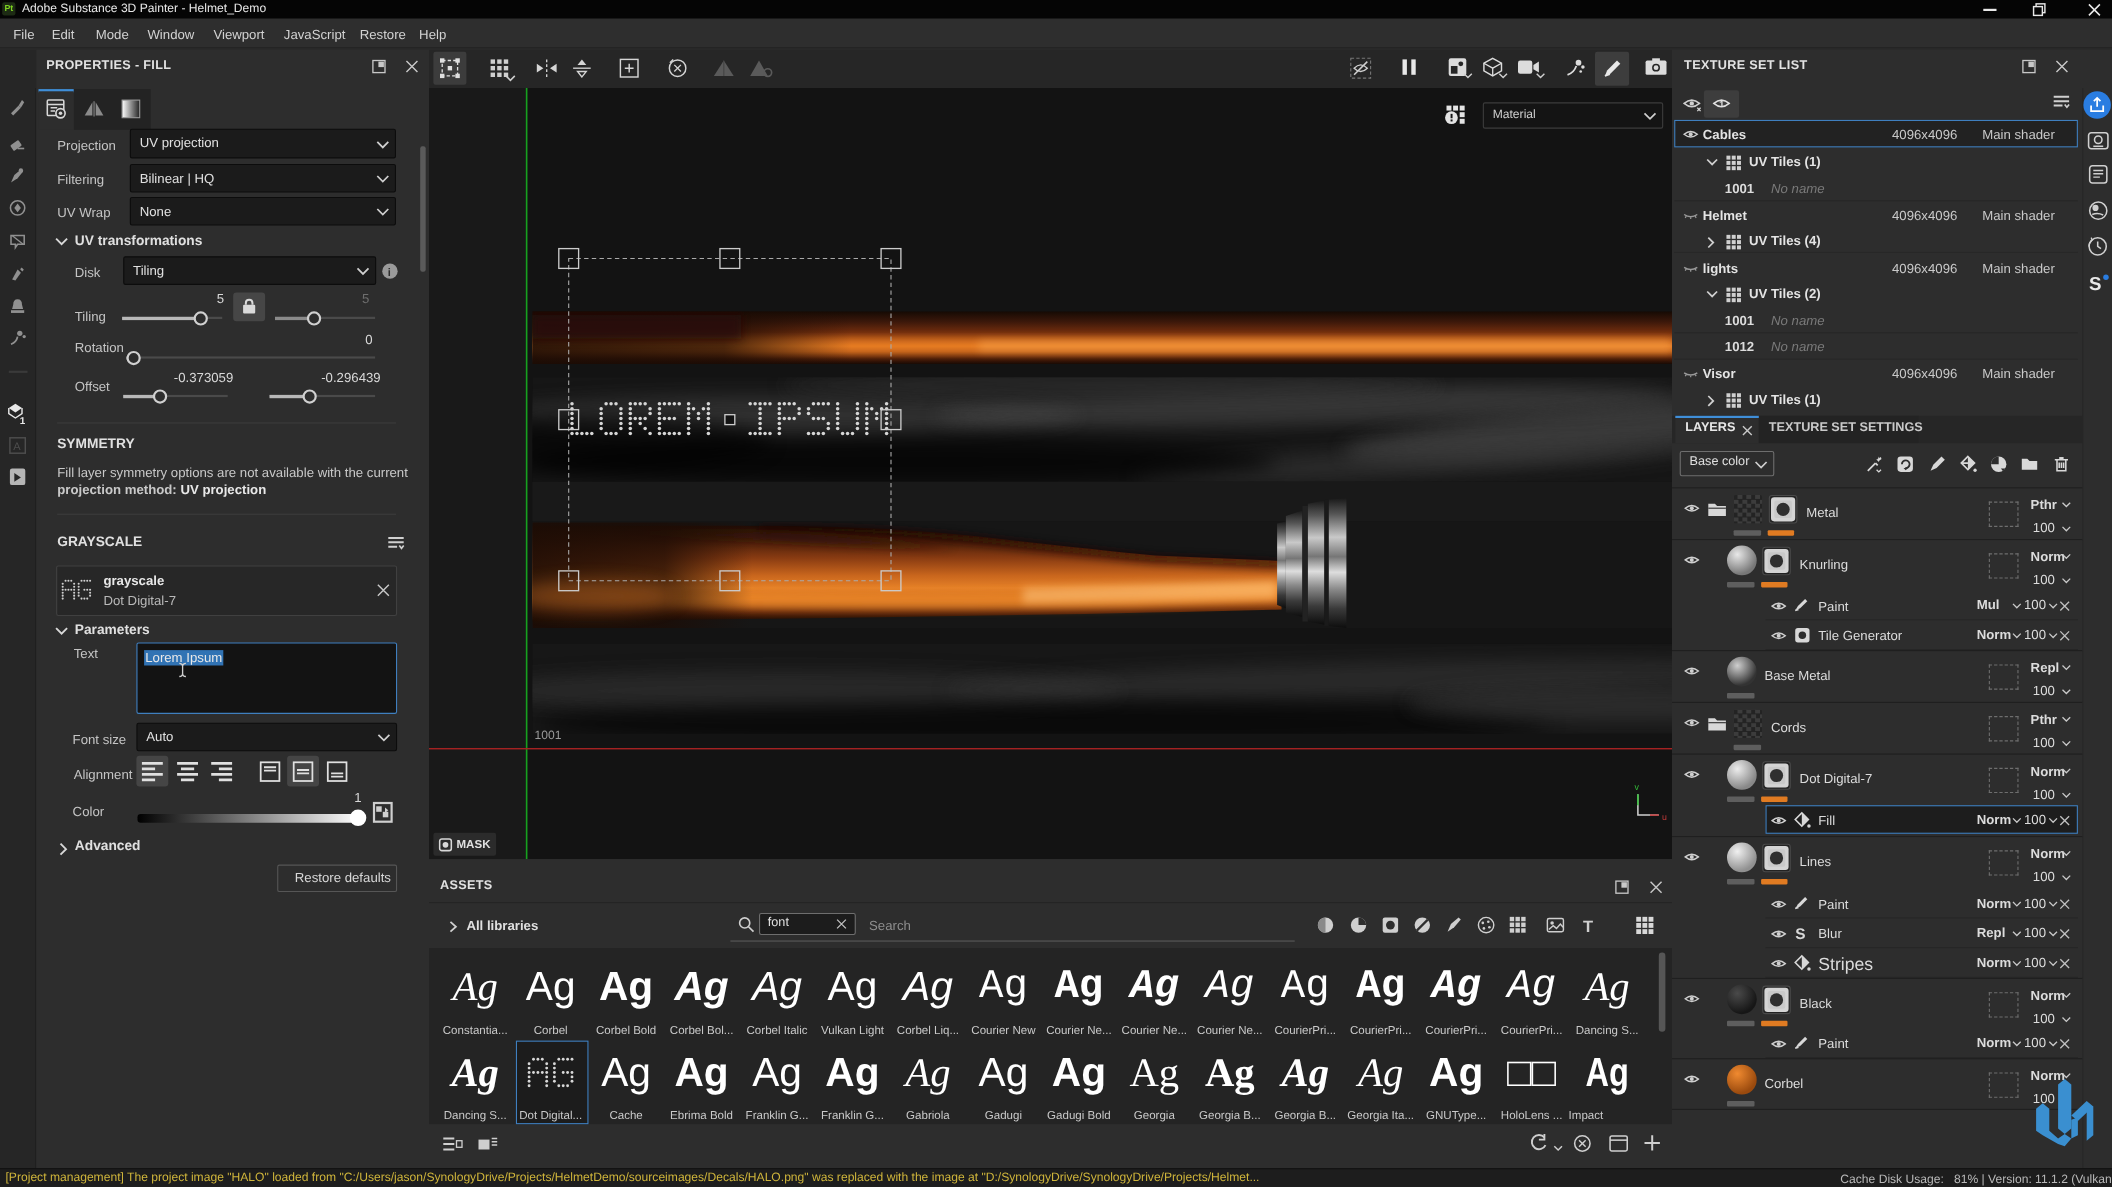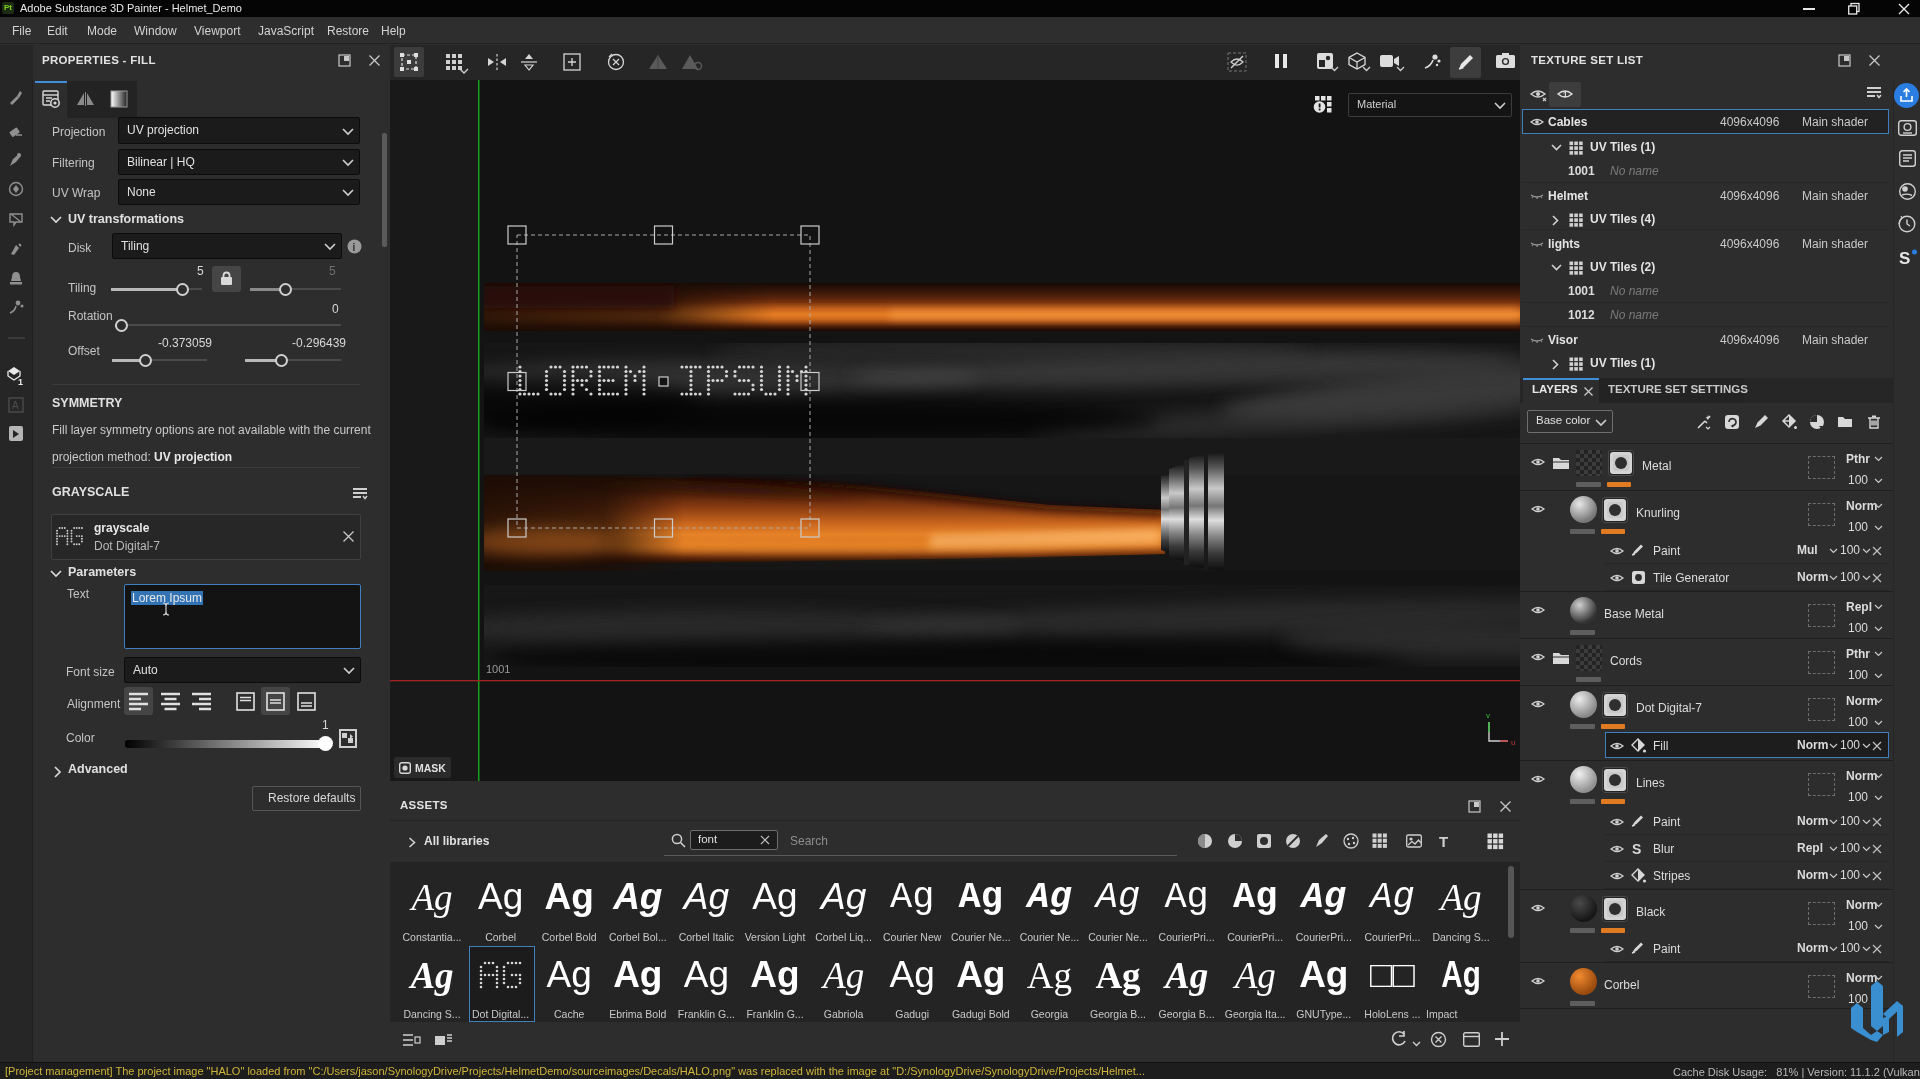--- a/index.html
+++ b/index.html
@@ -274,21 +274,21 @@
 <div class="tx" style="left:292px;top:336px;font-size:12px;color:#d8d8d8;">-0.296439</div>
 <div class="a" style="left:112px;top:359px;width:95px;height:2px;background:#4a4a4a;"></div>
 <div class="a" style="left:112px;top:358.5px;width:33px;height:3px;background:#b8b8b8;"></div>
 <div class="a" style="left:139px;top:353.5px;width:13px;height:13px;border:2px solid #d0d0d0;border-radius:50%;background:#2d2d2d;"></div>
 <div class="a" style="left:245px;top:359px;width:96px;height:2px;background:#4a4a4a;"></div>
 <div class="a" style="left:245px;top:358.5px;width:36px;height:3px;background:#b8b8b8;"></div>
 <div class="a" style="left:275px;top:353.5px;width:13px;height:13px;border:2px solid #d0d0d0;border-radius:50%;background:#2d2d2d;"></div>
 <div class="a" style="left:52px;top:384px;width:308px;height:1px;background:#3c3c3c;"></div>
 <div class="tx" style="left:52px;top:396px;font-size:12.5px;color:#e0e0e0;font-weight:bold;">SYMMETRY</div>
 <div class="tx" style="left:52px;top:423px;font-size:12px;color:#c9c9c9;">Fill layer symmetry options are not available with the current</div>
-<div class="tx" style="left:52px;top:450px;font-size:12px;color:#c9c9c9;">projection method: <b style="color:#e8e8e8;">UV projection</b></div>
+<div class="tx" style="left:52px;top:438px;font-size:12px;color:#c9c9c9;font-weight:bold;">projection method: <b style="color:#e8e8e8;">UV projection</b></div>
 <div class="a" style="left:52px;top:467px;width:308px;height:1px;background:#3c3c3c;"></div>
 <div class="tx" style="left:52px;top:485px;font-size:12.5px;color:#e0e0e0;font-weight:bold;">GRAYSCALE</div>
 <svg class="a" style="left:352px;top:487px;" width="16" height="14">
     <path d="M1 2 H15 M1 6 H15 M1 10 H9" stroke="#d0d0d0" stroke-width="1.8"></path>
     <path d="M11 9 L13 11.5 L15 9" fill="none" stroke="#d0d0d0" stroke-width="1.5"></path>
   </svg>
 <div class="a" style="left:51px;top:514px;width:310px;height:46px;background:#272727;border:1px solid #404040;border-radius:2px;"></div>
 <svg class="a" style="left:56px;top:527px;" width="30" height="22">
     <circle cx="3.6" cy="1.0" r="0.95" fill="#cfcfcf" fill-opacity="1.0"></circle>
     <circle cx="6.2" cy="1.0" r="0.95" fill="#cfcfcf" fill-opacity="1.0"></circle>
@@ -781,21 +781,21 @@
 <div class="a" style="left:397.0px;top:931px;width:70px;text-align:center;font-size:10.5px;color:#c9c9c9;overflow:hidden;white-space:nowrap;">Constantia...</div>
 <div class="a" style="left:467.6px;top:876px;width:66px;text-align:center;font-size:37px;color:#fff;font-family:'Liberation Sans';font-style:normal;font-weight:normal;">Ag</div>
 <div class="a" style="left:465.6px;top:931px;width:70px;text-align:center;font-size:10.5px;color:#c9c9c9;overflow:hidden;white-space:nowrap;">Corbel</div>
 <div class="a" style="left:536.2px;top:876px;width:66px;text-align:center;font-size:37px;color:#fff;font-family:'Liberation Sans';font-style:normal;font-weight:bold;">Ag</div>
 <div class="a" style="left:534.2px;top:931px;width:70px;text-align:center;font-size:10.5px;color:#c9c9c9;overflow:hidden;white-space:nowrap;">Corbel Bold</div>
 <div class="a" style="left:604.8px;top:876px;width:66px;text-align:center;font-size:37px;color:#fff;font-family:'Liberation Sans';font-style:italic;font-weight:bold;">Ag</div>
 <div class="a" style="left:602.8px;top:931px;width:70px;text-align:center;font-size:10.5px;color:#c9c9c9;overflow:hidden;white-space:nowrap;">Corbel Bol...</div>
 <div class="a" style="left:673.4px;top:876px;width:66px;text-align:center;font-size:37px;color:#fff;font-family:'Liberation Sans';font-style:italic;font-weight:normal;">Ag</div>
 <div class="a" style="left:671.4px;top:931px;width:70px;text-align:center;font-size:10.5px;color:#c9c9c9;overflow:hidden;white-space:nowrap;">Corbel Italic</div>
 <div class="a" style="left:742.0px;top:876px;width:66px;text-align:center;font-size:37px;color:#fff;font-family:'Liberation Sans';font-style:normal;font-weight:normal;">Ag</div>
-<div class="a" style="left:740.0px;top:931px;width:70px;text-align:center;font-size:10.5px;color:#c9c9c9;overflow:hidden;white-space:nowrap;">Version Light</div>
+<div class="a" style="left:740.0px;top:931px;width:70px;text-align:center;font-size:10.5px;color:#c9c9c9;overflow:hidden;white-space:nowrap;">Vulkan Light</div>
 <div class="a" style="left:810.5999999999999px;top:876px;width:66px;text-align:center;font-size:37px;color:#fff;font-family:'Liberation Sans';font-style:italic;font-weight:normal;">Ag</div>
 <div class="a" style="left:808.5999999999999px;top:931px;width:70px;text-align:center;font-size:10.5px;color:#c9c9c9;overflow:hidden;white-space:nowrap;">Corbel Liq...</div>
 <div class="a" style="left:879.1999999999999px;top:876px;width:66px;text-align:center;font-size:37px;color:#fff;font-family:'Liberation Mono';font-style:normal;font-weight:normal;">Ag</div>
 <div class="a" style="left:877.1999999999999px;top:931px;width:70px;text-align:center;font-size:10.5px;color:#c9c9c9;overflow:hidden;white-space:nowrap;">Courier New</div>
 <div class="a" style="left:947.8px;top:876px;width:66px;text-align:center;font-size:37px;color:#fff;font-family:'Liberation Mono';font-style:normal;font-weight:bold;">Ag</div>
 <div class="a" style="left:945.8px;top:931px;width:70px;text-align:center;font-size:10.5px;color:#c9c9c9;overflow:hidden;white-space:nowrap;">Courier Ne...</div>
 <div class="a" style="left:1016.4px;top:876px;width:66px;text-align:center;font-size:37px;color:#fff;font-family:'Liberation Mono';font-style:italic;font-weight:bold;">Ag</div>
 <div class="a" style="left:1014.4px;top:931px;width:70px;text-align:center;font-size:10.5px;color:#c9c9c9;overflow:hidden;white-space:nowrap;">Courier Ne...</div>
 <div class="a" style="left:1085.0px;top:876px;width:66px;text-align:center;font-size:37px;color:#fff;font-family:'Liberation Mono';font-style:italic;font-weight:normal;">Ag</div>
 <div class="a" style="left:1083.0px;top:931px;width:70px;text-align:center;font-size:10.5px;color:#c9c9c9;overflow:hidden;white-space:nowrap;">Courier Ne...</div>
@@ -1304,21 +1304,21 @@
 <div class="a" style="left:1605px;top:888px;width:284px;height:1px;background:#262626;"></div>
 <svg class="a" style="left:1610px;top:870px;" width="14" height="12">
     <path d="M1 6 Q7 1 13 6 Q7 11 1 6 Z" fill="none" stroke="#cfcfcf" stroke-width="1.3"></path>
     <circle cx="7" cy="6" r="1.8" fill="#cfcfcf"></circle>
   </svg>
 <svg class="a" style="left:1631px;top:868px;" width="15" height="15">
     <path d="M7 1 L13 7 L7 13 L1 7 Z" fill="none" stroke="#d8d8d8" stroke-width="1.4"></path>
     <path d="M7 1 L13 7 L7 13 Z" fill="#d8d8d8"></path>
     <circle cx="13.5" cy="13" r="1.6" fill="#d8d8d8"></circle>
   </svg>
-<div class="tx" style="left:1653px;top:869px;font-size:12px;color:#dcdcdc;">Stripes</div>
+<div class="tx" style="left:1653px;top:869px;font-size:16px;color:#dcdcdc;">Stripes</div>
 <div class="tx" style="left:1797px;top:868px;font-size:12px;font-weight:bold;color:#dcdcdc;">Norm</div>
 <svg class="a" style="left:1829px;top:873px;" width="9" height="6">
     <path d="M1 1 L4.5 4.5 L8 1" fill="none" stroke="#c9c9c9" stroke-width="1.2"></path>
   </svg>
 <div class="tx" style="left:1840px;top:868px;font-size:12px;color:#dcdcdc;">100</div>
 <svg class="a" style="left:1862px;top:873px;" width="9" height="6">
     <path d="M1 1 L4.5 4.5 L8 1" fill="none" stroke="#c9c9c9" stroke-width="1.2"></path>
   </svg>
 <svg class="a" style="left:1872px;top:871px;" width="10" height="10">
     <path d="M1 1 L9 9 M9 1 L1 9" stroke="#c0c0c0" stroke-width="1.2"></path>

